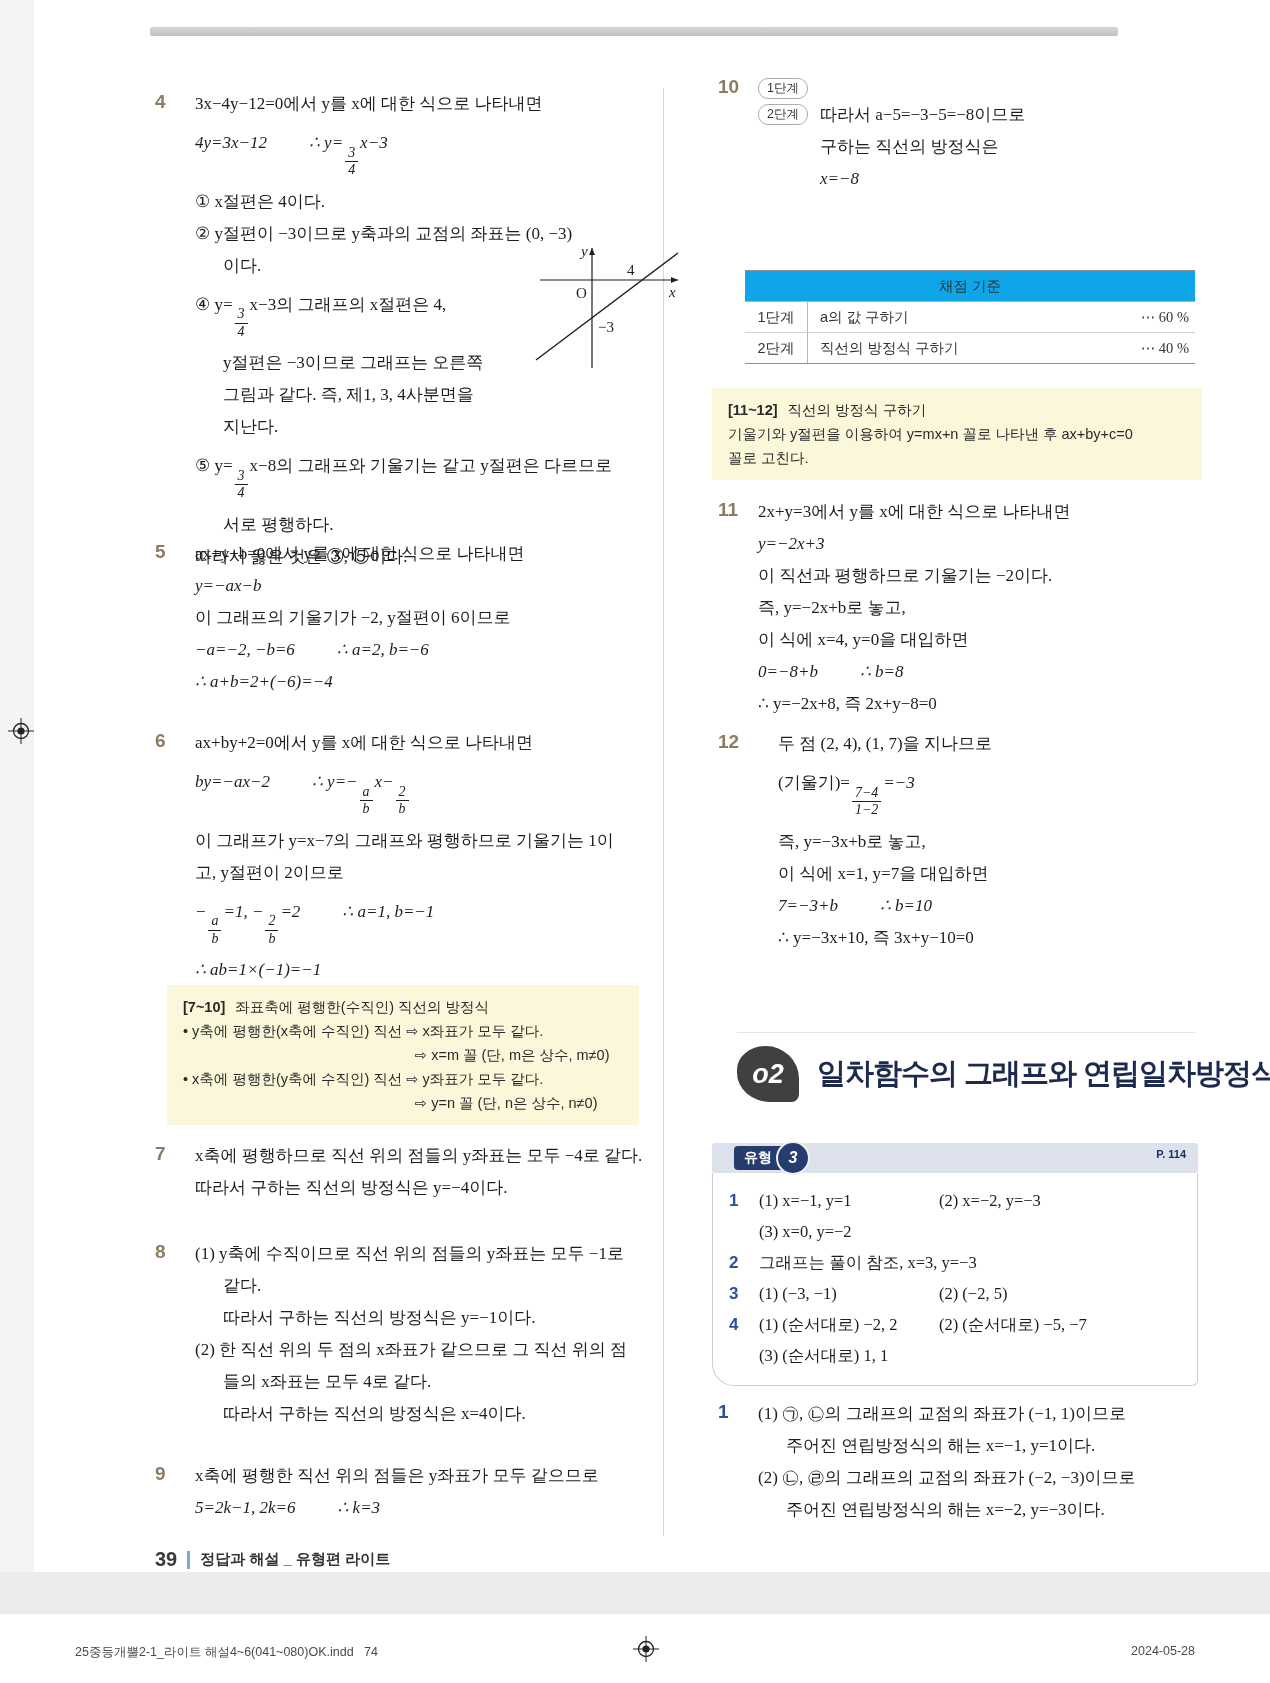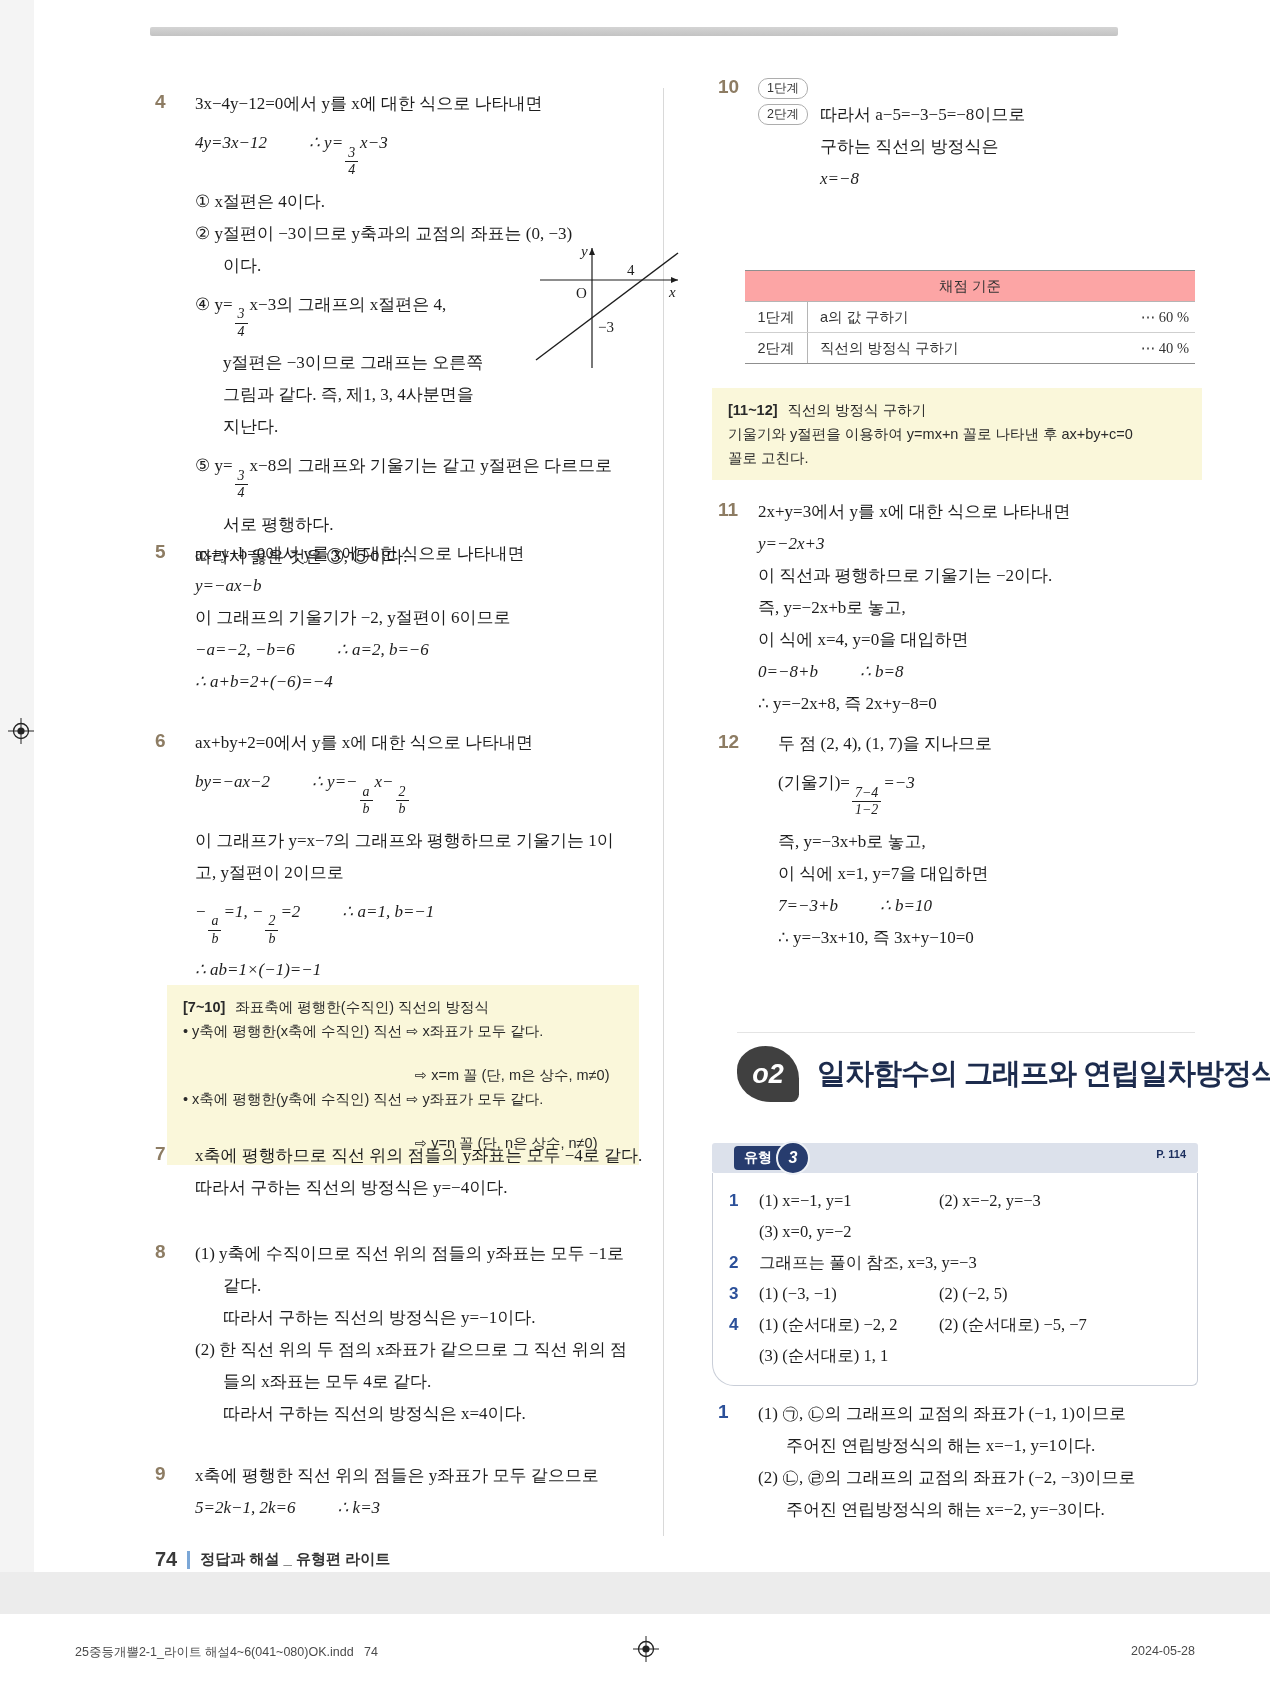--- a/index.html
+++ b/index.html
@@ -23,32 +23,32 @@
   .gap{margin-left:42px;}
   .cont{padding-left:28px;}
   .frac{display:inline-flex;flex-direction:column;align-items:center;vertical-align:-0.62em;
         font-size:0.82em;line-height:1.18;font-style:italic;margin:0 2px;}
   .frac .fn{border-bottom:1px solid #1d1d1d;padding:0 3px;}
 
   .note{position:absolute;background:#faf7da;padding:10px 16px;
         font-family:"Liberation Sans","DejaVu Sans",sans-serif;font-size:14.5px;color:#2a2a2a;}
   .note .nln{line-height:24px;white-space:nowrap;}
   .notetag{font-weight:700;margin-right:10px;}
-  .noteindent{padding-left:232px;margin-top:20px;}
+  .noteindent{padding-left:232px;}
 
   .stepbadge{display:inline-block;border:1px solid #adadad;border-radius:10px;
         font-family:"Liberation Sans","DejaVu Sans",sans-serif;font-size:12.5px;
         padding:1px 8px;color:#333;background:#fff;}
   .steprow{display:flex;align-items:flex-start;}
   .stepcol{width:62px;flex:none;padding-top:5px;}
 
   .gtable{position:absolute;left:745px;top:270px;width:450px;
         font-family:"Liberation Sans","DejaVu Sans",sans-serif;font-size:14.5px;color:#333;
         border-top:1.5px solid #8f8f8f;border-bottom:1.5px solid #8f8f8f;}
-  .gthead{background:#fca5a5;text-align:center;line-height:30px;border-bottom:1px solid #b5b5b5;}
+  .gthead{background:#0ea5e9;text-align:center;line-height:30px;border-bottom:1px solid #b5b5b5;}
   .gtrow{display:flex;align-items:center;line-height:30px;}
   .gtrow + .gtrow{border-top:1px solid #cfcfcf;}
   .gtstep{width:62px;text-align:center;flex:none;border-right:1px solid #b5b5b5;}
   .gtdesc{padding-left:12px;flex:1;}
   .gtpct{width:88px;text-align:right;padding-right:6px;font-family:"Liberation Serif",serif;}
 
   .sec{position:absolute;left:737px;top:1046px;display:flex;align-items:center;gap:18px;}
   .secbadge{width:62px;height:56px;background:#404040;
         border-radius:46% 54% 12% 54% / 42% 58% 14% 52%;
         display:flex;align-items:center;justify-content:center;}
@@ -227,21 +227,21 @@
     <div class="pnum">9</div>
     <div class="pbody">
       <div class="ln">x축에 평행한 직선 위의 점들은 y좌표가 모두 같으므로</div>
       <div class="ln">
         <span class="it">5=2k−1, 2k=6</span><span class="it gap">∴ k=3</span>
       </div>
     </div>
   </div>
 
   <div class="pfoot">
-    <span class="pfnum">74</span>
+    <span class="pfnum">39</span>
     <span class="pfsep"></span>
     <span class="pflabel">정답과 해설 _ 유형편 라이트</span>
   </div>
 
   <div class="prob" style="left:718px;top:73px;width:480px;">
     <div class="pnum">10</div>
     <div class="pbody">
       <div class="steprow">
         <div class="stepcol"><span class="stepbadge">1단계</span></div>
       </div>

